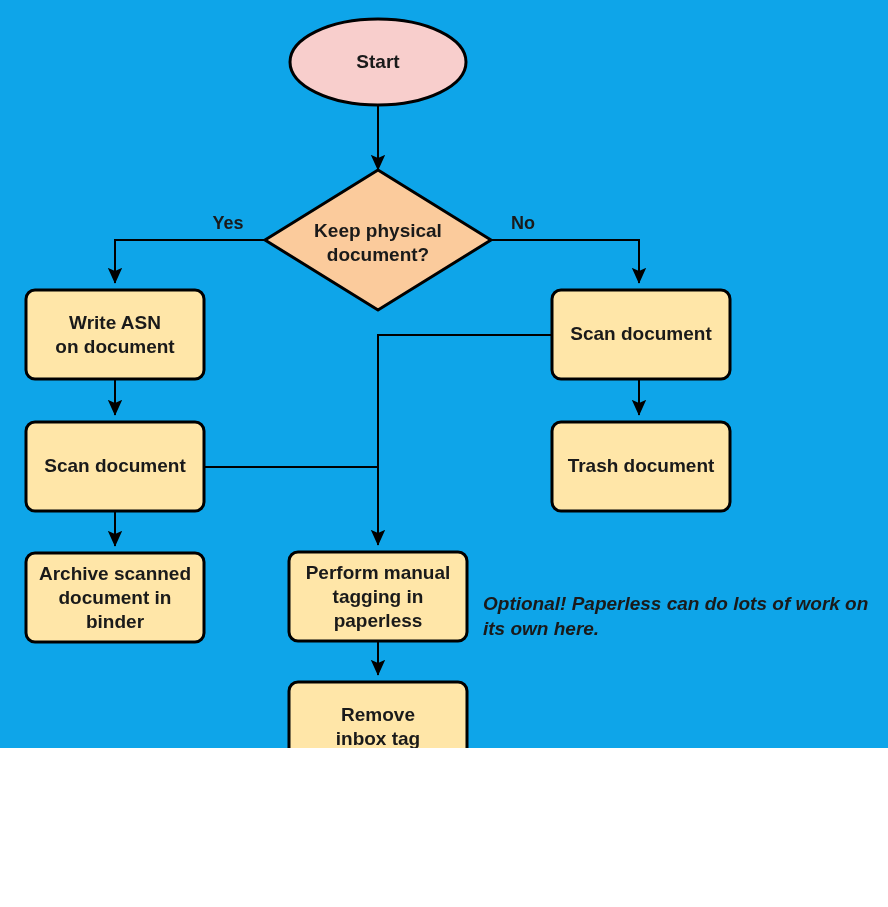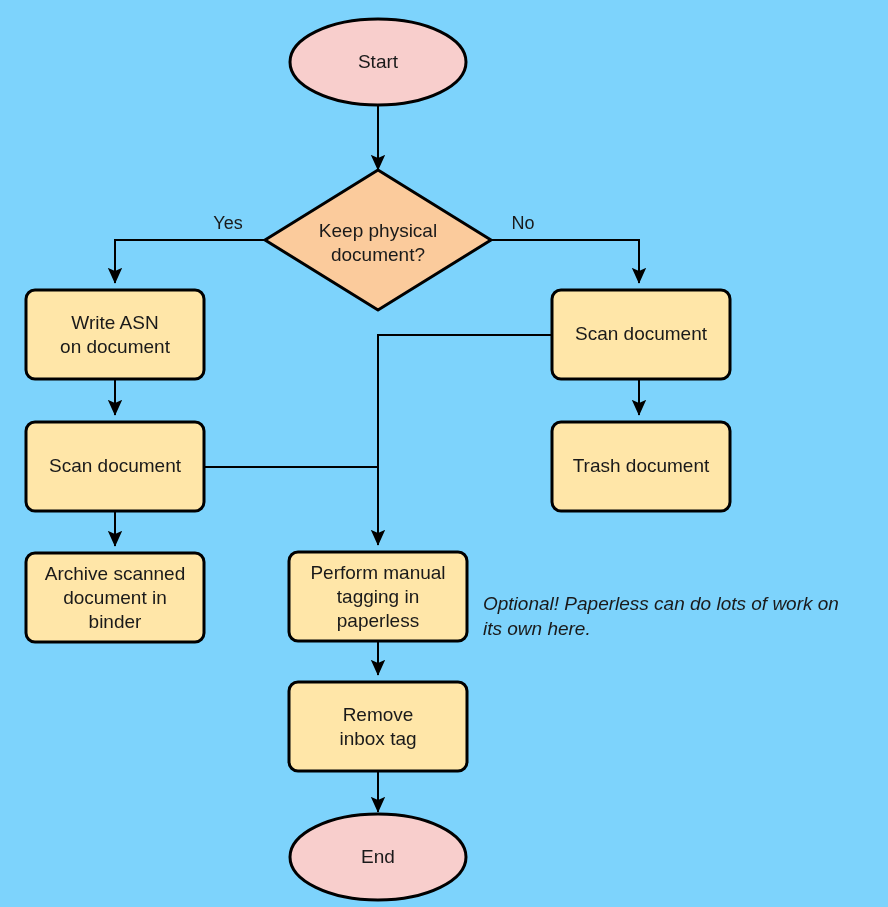--- a/index.html
+++ b/index.html
@@ -7,23 +7,24 @@
     margin: 0;
     padding: 0;
     background: #ffffff;
   }
   body {
     font-family: "Liberation Sans", sans-serif;
   }
   #flowchart-root {
     position: relative;
     width: 888px;
-    height: 907px;
-    background: #7dd3fc;
+    height: 748px;
+    background: #0ea5e9;
     overflow: hidden;
+    font-weight: bold;
   }
   svg.diagram {
     display: block;
     width: 888px;
     height: 907px;
   }
   .node-shape {
     stroke: #000000;
     stroke-width: 3;
     stroke-linejoin: round;

